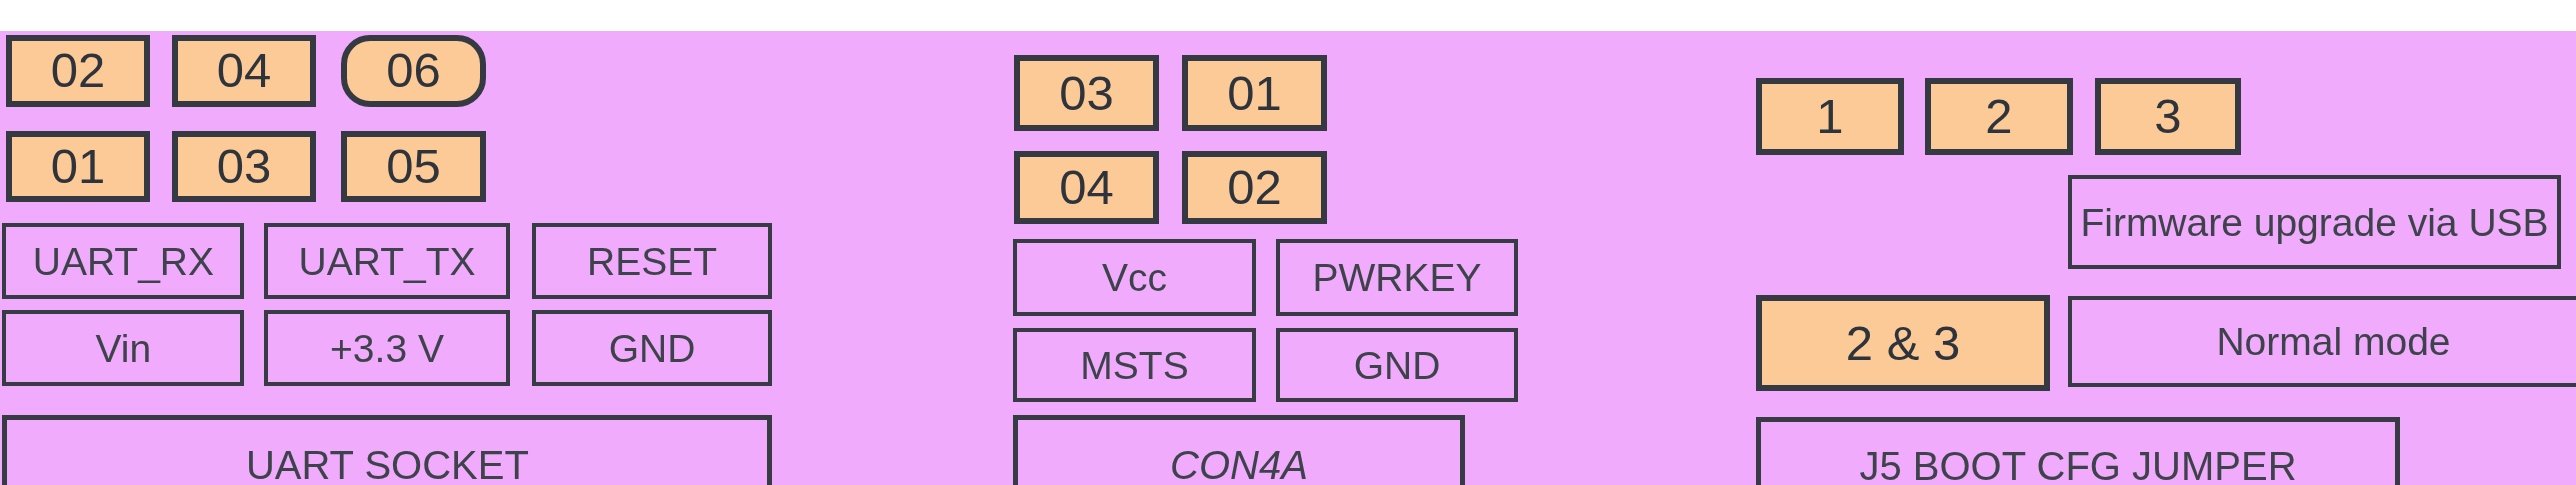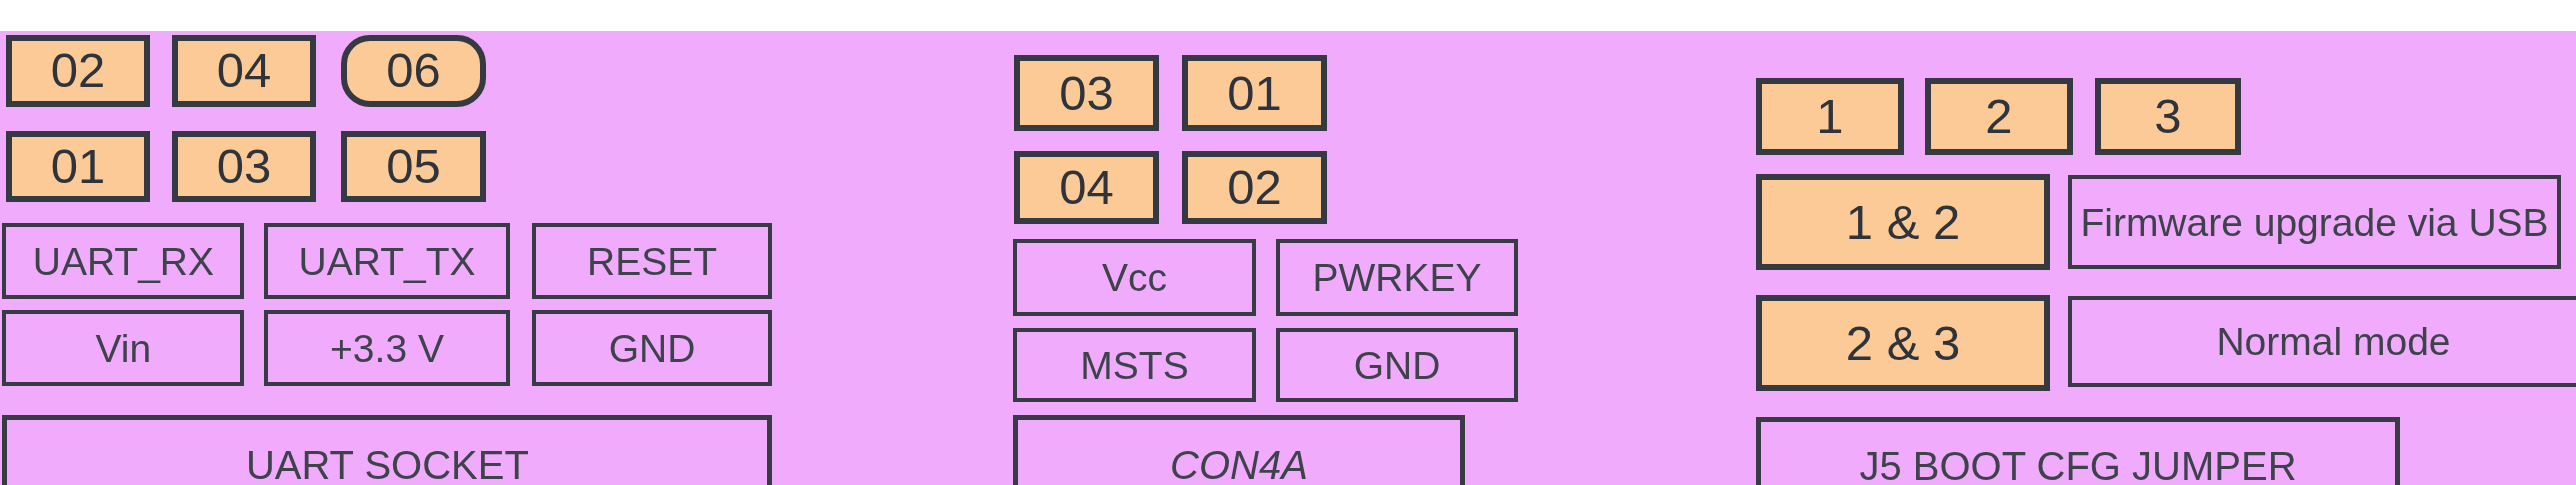--- a/index.html
+++ b/index.html
@@ -75,21 +75,20 @@
   <div class="box signal" style="left:1276px; top:208px; width:242px; height:77px;">PWRKEY</div>
   <div class="box signal" style="left:1013px; top:297px; width:243px; height:74px;">MSTS</div>
   <div class="box signal" style="left:1276px; top:297px; width:242px; height:74px;">GND</div>
 
   <div class="box footer" style="left:1013px; top:384px; width:452px; height:99px;font-style:italic;">CON4A</div>
 
   <div class="box pin" style="left:1756px; top:47px; width:148px; height:77px;">1</div>
   <div class="box pin" style="left:1925px; top:47px; width:148px; height:77px;">2</div>
   <div class="box pin" style="left:2095px; top:47px; width:146px; height:77px;">3</div>
 
-  <div class="box pin" style="left:1756px; top:143px; width:294px; height:96px;">1 &amp; 2</div>
   <div class="box signal" style="left:2068px; top:144px; width:493px; height:94px;">Firmware upgrade via USB</div>
 
   <div class="box pin" style="left:1756px; top:264px; width:294px; height:96px;">2 &amp; 3</div>
   <div class="box signal" style="left:2068px; top:265px; width:531px; height:91px;">Normal mode</div>
 
   <div class="box footer" style="left:1756px; top:386px; width:644px; height:97px;">J5 BOOT CFG JUMPER</div>
 
 </div>
 
 

